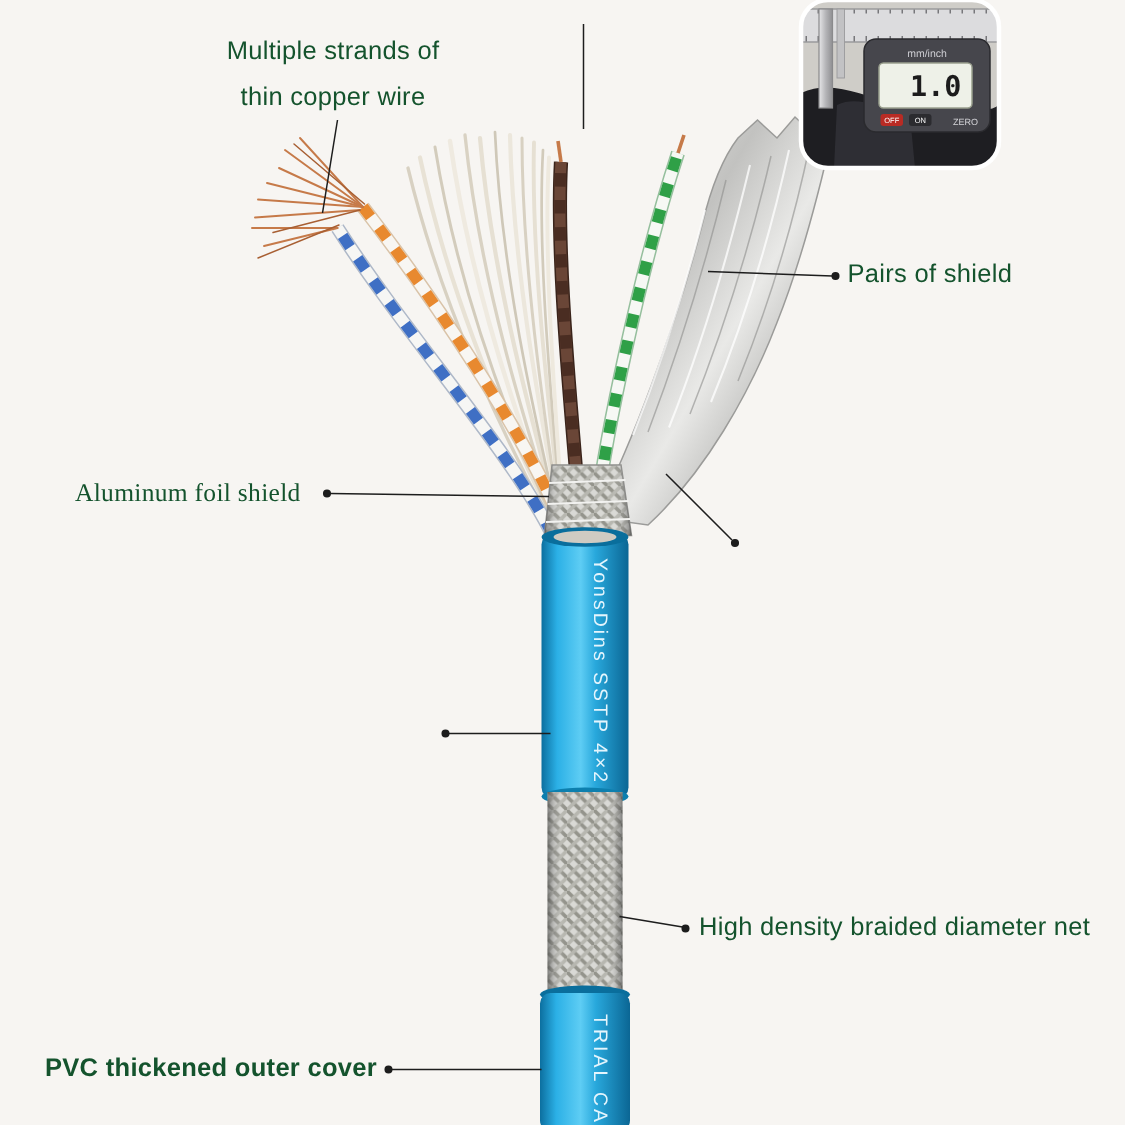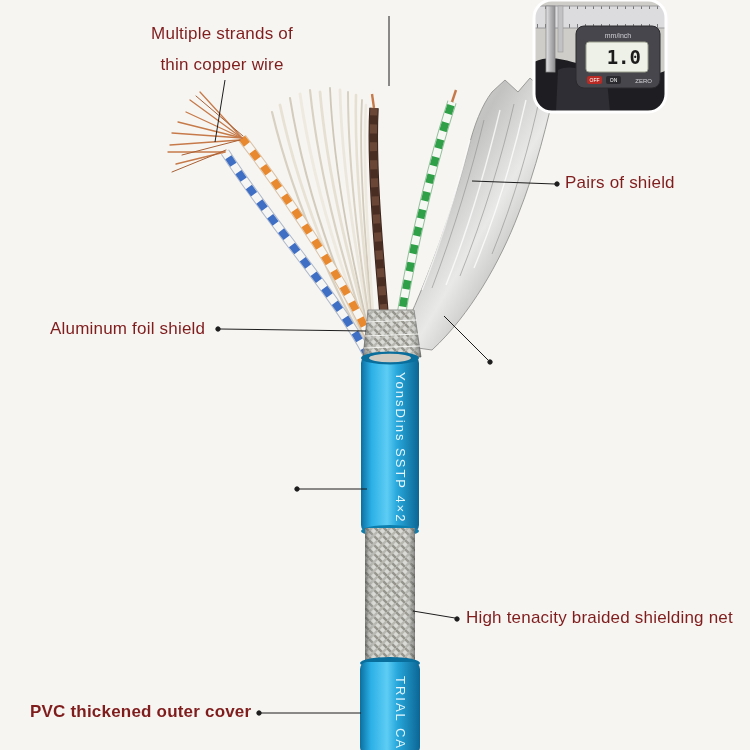--- a/index.html
+++ b/index.html
@@ -5,21 +5,21 @@
   html,body{margin:0;padding:0;}
   .stage{
     position:relative;width:750px;height:750px;overflow:hidden;
     background:#f7f5f2;
     font-family:"Liberation Sans",sans-serif;
   }
   .stage svg{position:absolute;left:0;top:0;}
   .lbl{
     position:absolute;
     font-size:17px;
-    color:#7f1d1d;
+    color:#14532d;
     white-space:nowrap;
     letter-spacing:.2px;
   }
   .lbl-center{text-align:center;line-height:31px;white-space:normal;}
 </style>
 </head>
 <body>
 
 <div class="stage">
 
@@ -200,21 +200,21 @@
   </g>
 </svg>
 
 <div class="lbl lbl-center" style="left:122px;top:18px;width:200px;">
   <div>Multiple strands of</div>
   <div>thin copper wire</div>
 </div>
 
 <div class="lbl" style="left:565px;top:173px;">Pairs of shield</div>
 
-<div class="lbl" style="left:50px;top:319px;">Aluminum foil shield</div>
-
-
-
-<div class="lbl" style="left:466px;top:608px;">High tenacity braided shielding net</div>
+<div class="lbl" style="left:50px;top:319px;font-family:Liberation Serif, serif;">Aluminum foil shield</div>
+
+
+
+<div class="lbl" style="left:466px;top:608px;">High density braided diameter net</div>
 
 <div class="lbl" style="left:30px;top:702px;font-weight:bold;">PVC thickened outer cover</div>
 
 </div>
 
 </body></html>

